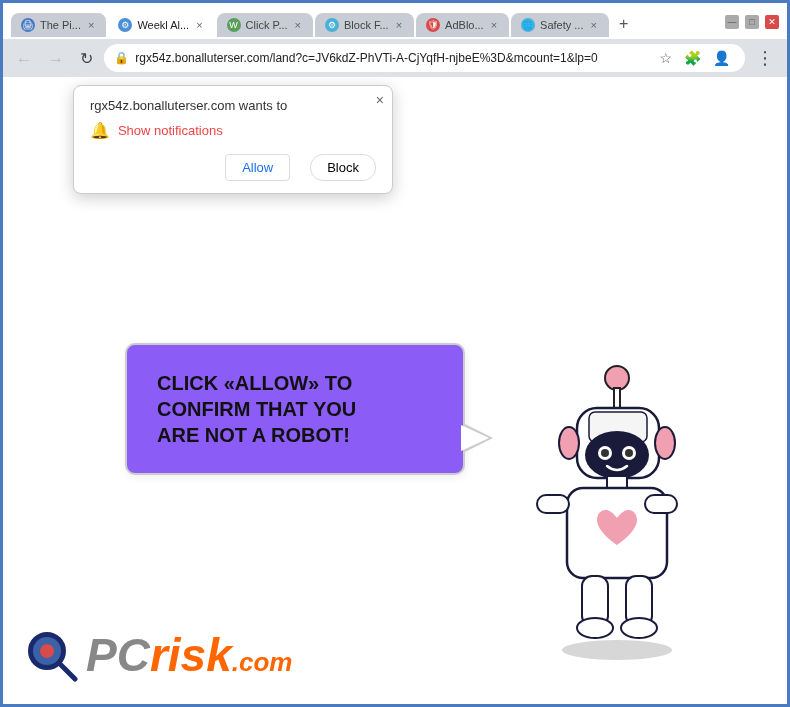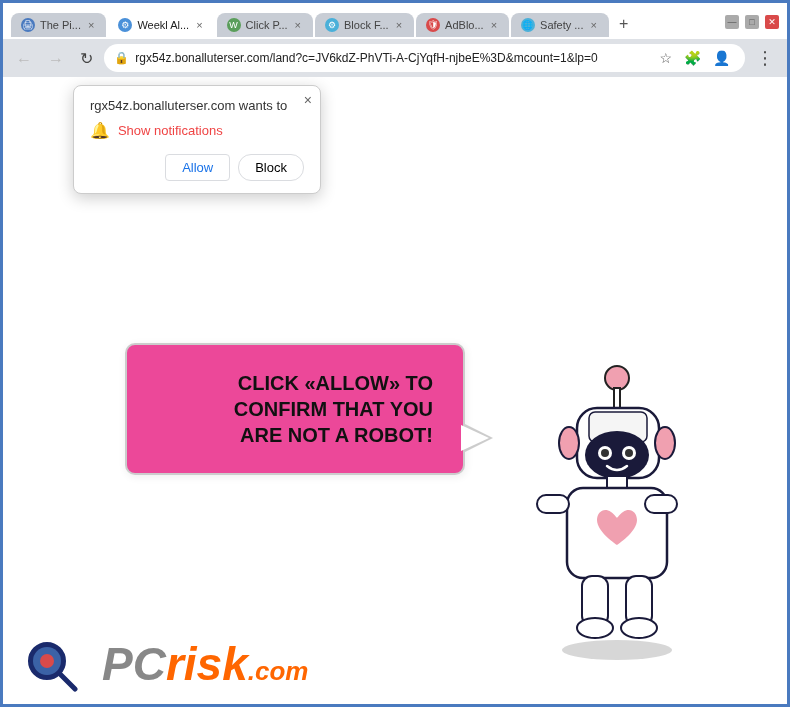--- a/index.html
+++ b/index.html
@@ -186,21 +186,21 @@
     
     .notification-popup {
       position: absolute;
       top: 8px;
       left: 70px;
       background: #fff;
       border: 1px solid #ccc;
       border-radius: 8px;
       box-shadow: 0 4px 16px rgba(0,0,0,0.2);
       padding: 12px 16px;
-      width: 248px;
+      width: 320px;
       z-index: 10;
     }
 
     .popup-close {
       position: absolute;
       top: 6px;
       right: 8px;
       font-size: 14px;
       color: #666;
       cursor: pointer;
@@ -227,21 +227,21 @@
     }
 
     .popup-notification-text {
       font-size: 13px;
       color: #ef4444;
     }
 
     .popup-buttons {
       display: flex;
       justify-content: flex-end;
-      gap: 8px;
+      gap: 20px;
     }
 
     .popup-btn {
       padding: 5px 16px;
       border-radius: 4px;
       font-size: 13px;
       cursor: pointer;
       border: 1px solid #ccc;
     }
 
@@ -262,26 +262,26 @@
     .main-content {
       display: flex;
       flex-direction: column;
       align-items: center;
       justify-content: center;
       height: 100%;
       position: relative;
     }
 
     .speech-bubble {
-      background: #ec4899;
+      background: #8b5cf6;
       border: 2px solid #ccc;
       border-radius: 10px;
       padding: 25px 30px;
       max-width: 340px;
-      text-align: right;
+      text-align: left;
       position: relative;
       box-shadow: 1px 2px 8px rgba(0,0,0,0.07);
     }
 
     .speech-bubble::after {
       content: '';
       position: absolute;
       right: -30px;
       bottom: 20px;
       width: 0;
@@ -317,25 +317,25 @@
       position: absolute;
       right: 60px;
       bottom: 40px;
       width: 220px;
       height: 310px;
     }
 
     
     .pcrisk-logo {
       position: absolute;
-      bottom: 18px;
+      bottom: 28px;
       left: 20px;
       display: flex;
-      align-items: flex-start;
-      gap: 24px;
+      align-items: center;
+      gap: 8px;
     }
 
     .pcrisk-magnifier {
       width: 55px;
       height: 55px;
     }
 
     .pcrisk-text {
       font-size: 46px;
       font-weight: 900;

